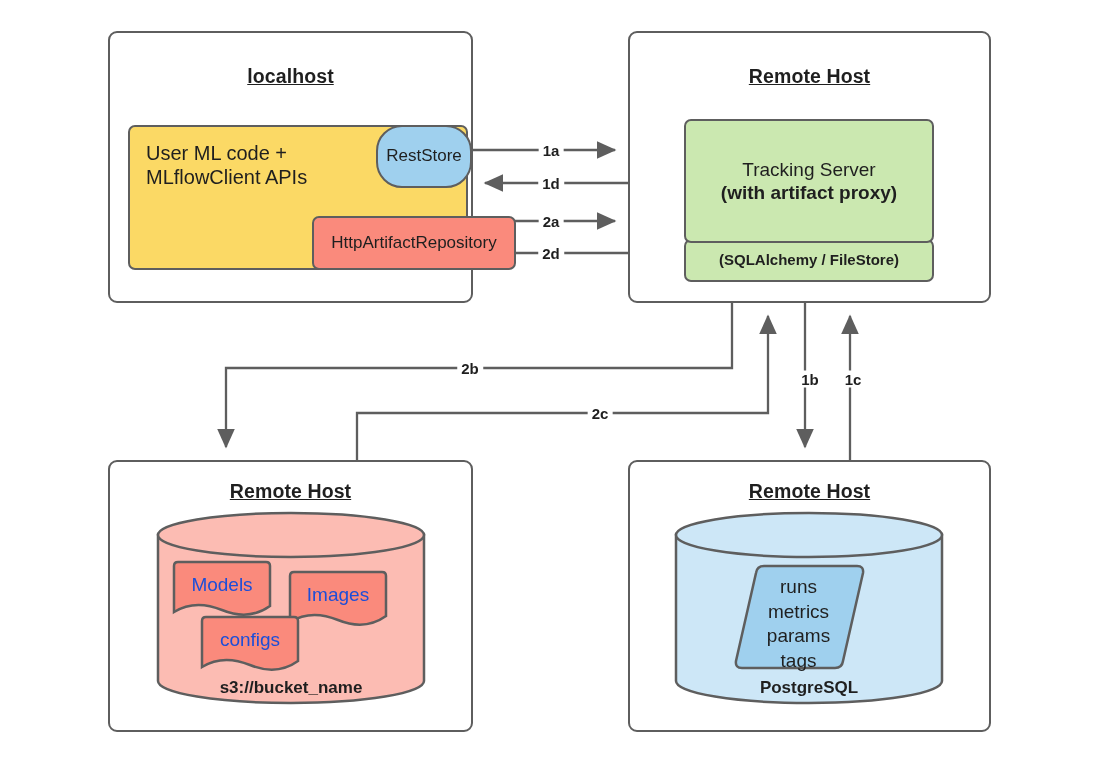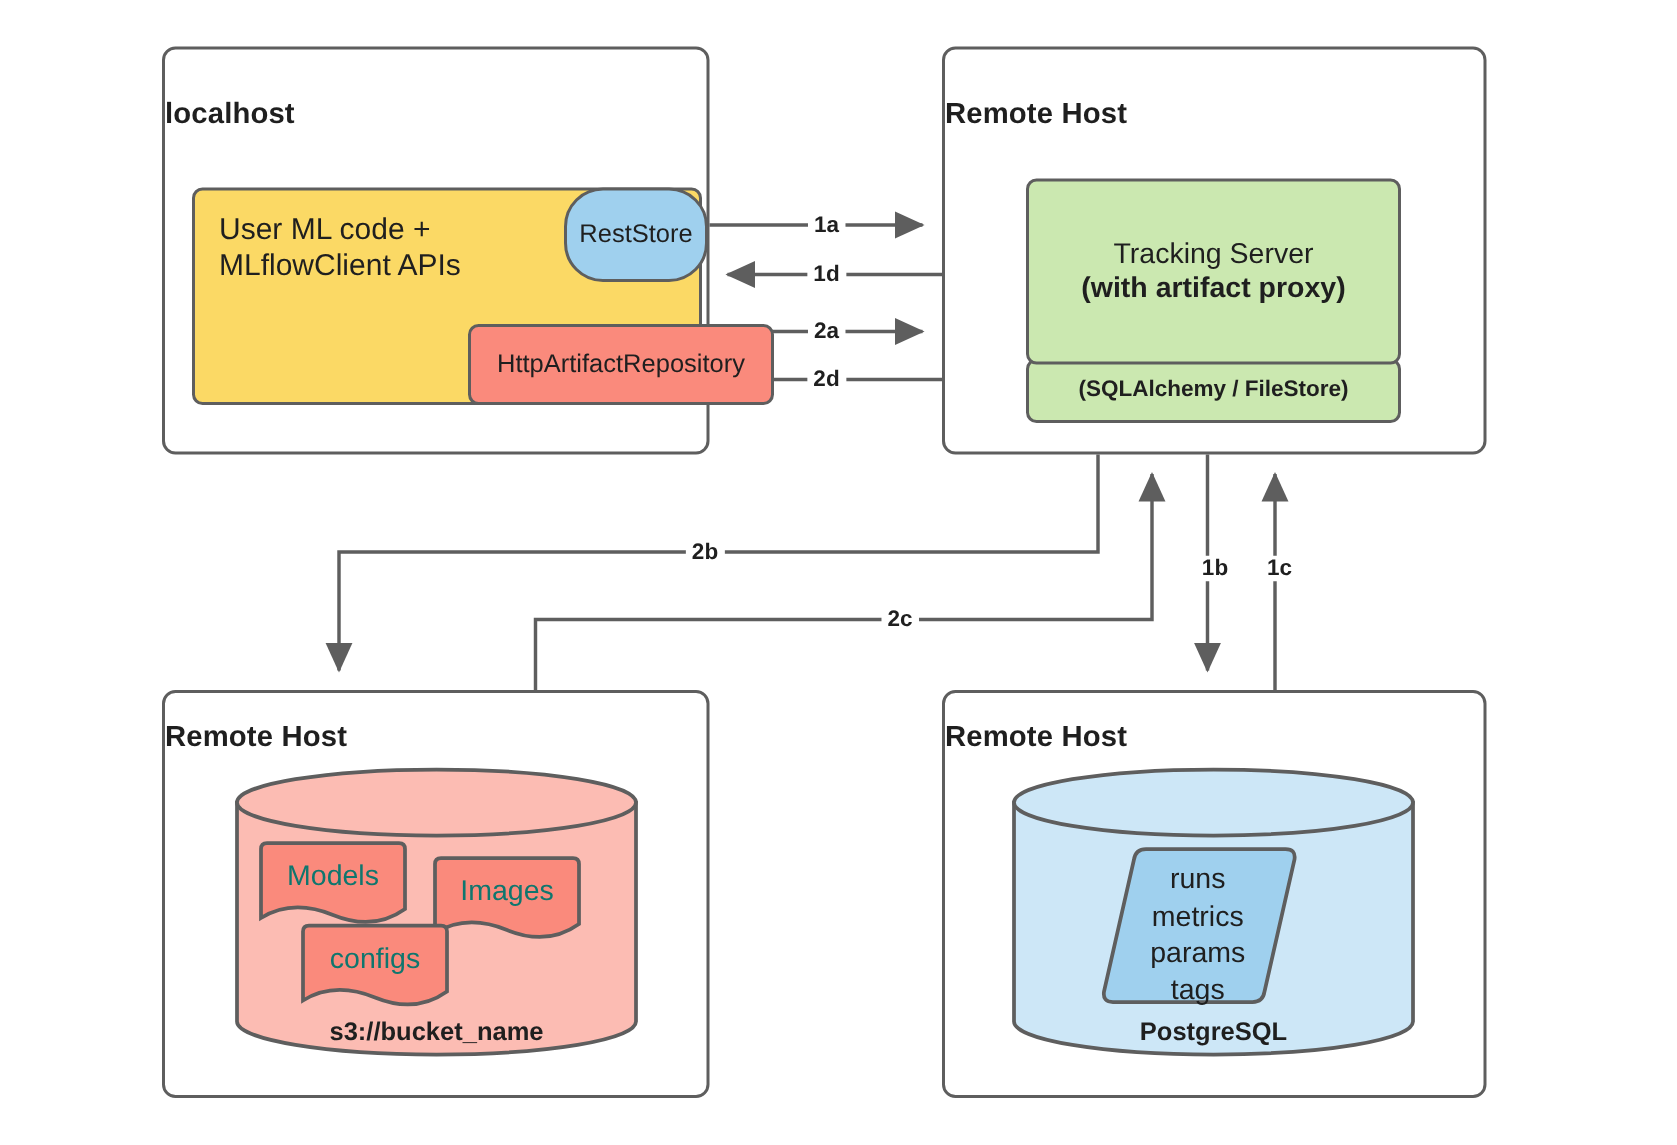--- a/index.html
+++ b/index.html
@@ -30,24 +30,26 @@
     position: absolute;
     box-sizing: border-box;
     background: #ffffff;
     border: 2.5px solid #5e5e5e;
     border-radius: 9px;
   }
   .host-title {
     position: absolute;
     left: 0;
     right: 0;
+    text-align: center;
     font-size: 19.5px;
     font-weight: bold;
     color: #1f1f1f;
     letter-spacing: 0.1px;
+    text-decoration: underline;
   }
   .node {
     position: absolute;
     box-sizing: border-box;
     border: 2.5px solid #5e5e5e;
     border-radius: 7px;
     display: flex;
     align-items: center;
     justify-content: center;
     text-align: center;
@@ -95,21 +97,21 @@
     color: #1f1f1f;
   }
   .doc {
     position: absolute;
   }
   .doc-label {
     position: absolute;
     left: 0; right: 0;
     text-align: center;
     font-size: 19px;
-    color: #0f766e;
+    color: #1d4ed8;
   }
   .para-label {
     position: absolute;
     left: 0; right: 0;
     text-align: center;
     font-size: 19px;
     color: #1f1f1f;
     line-height: 1.30;
   }
 </style>

